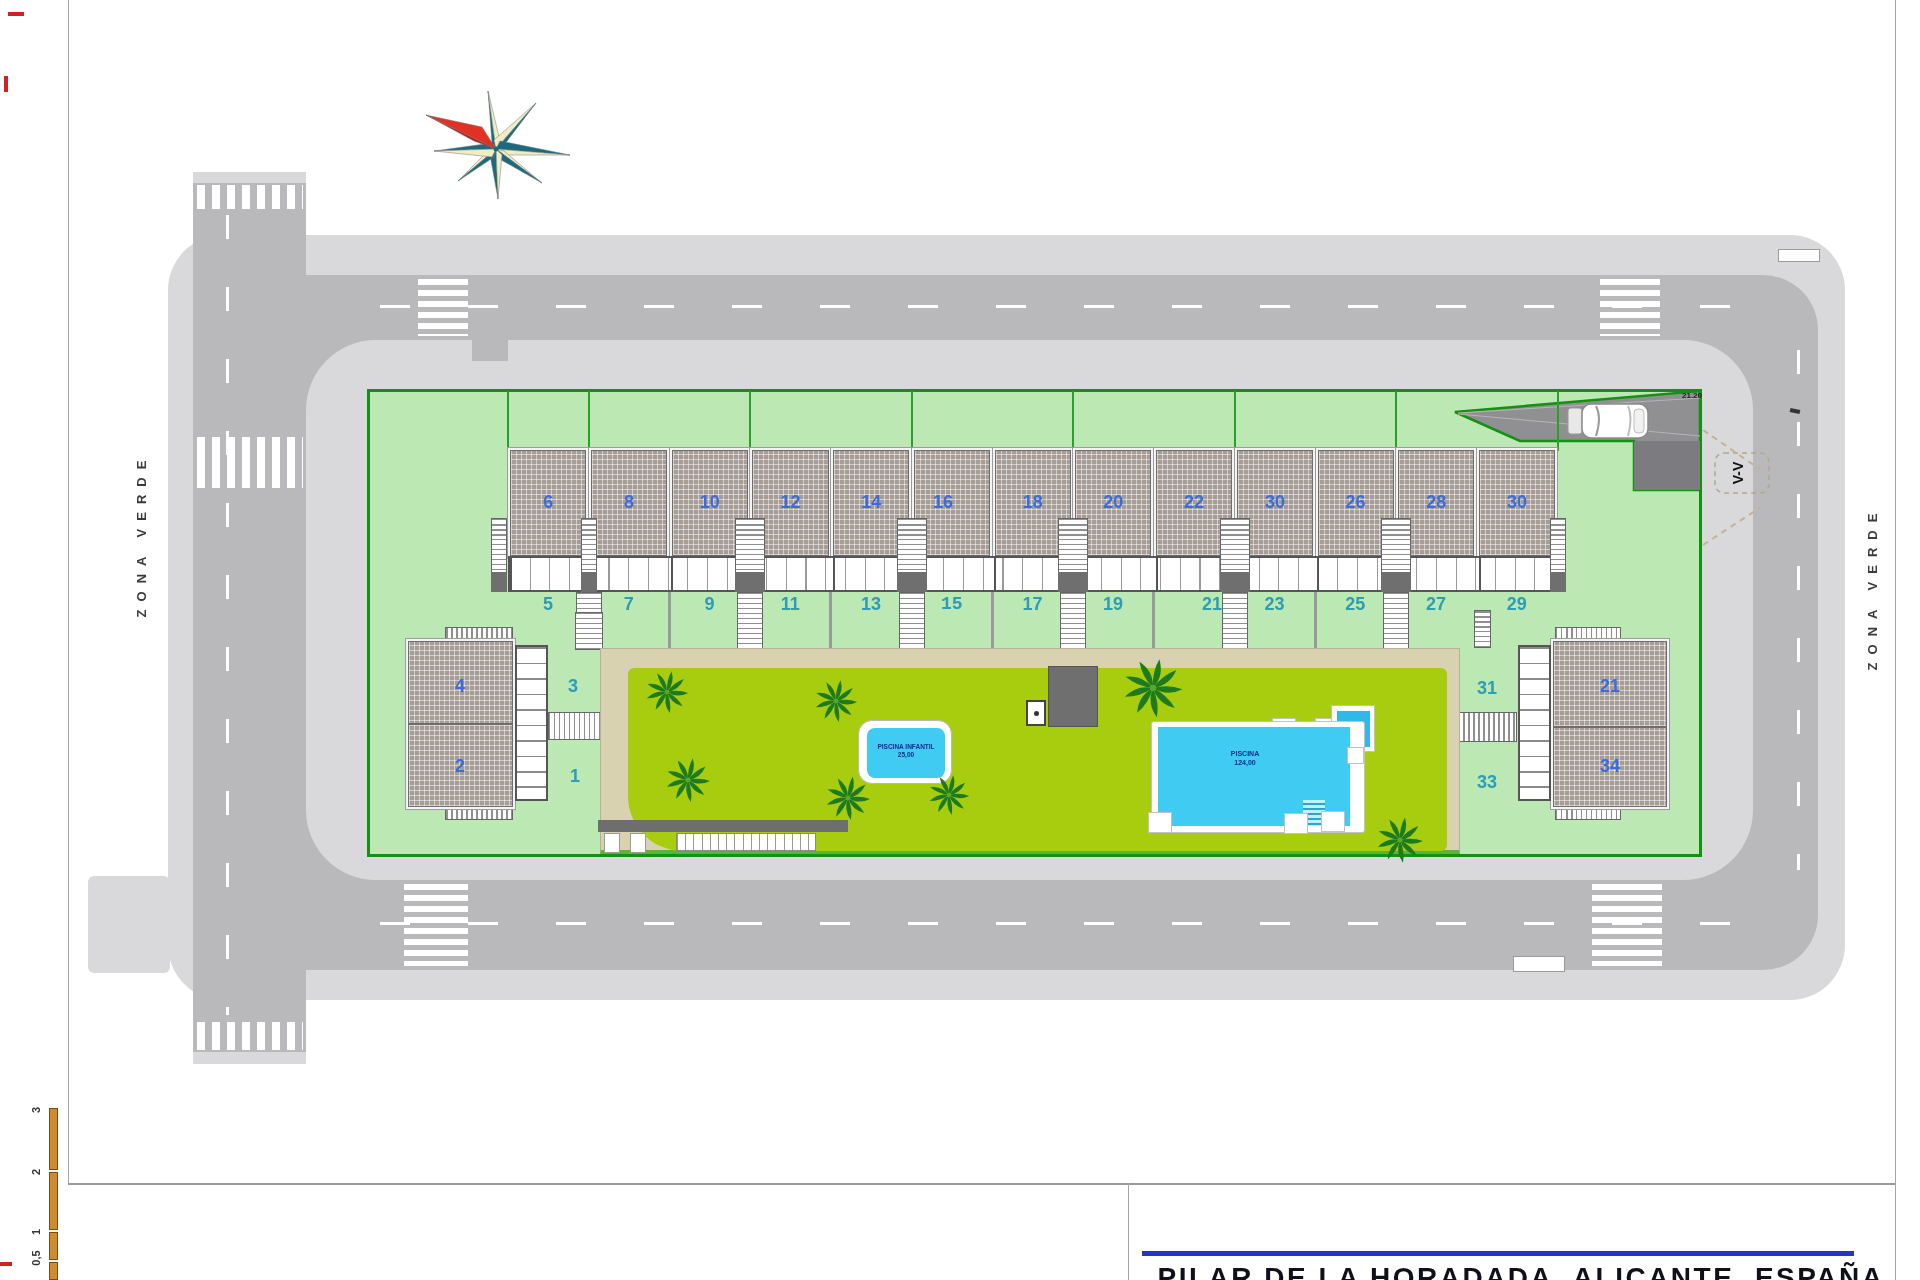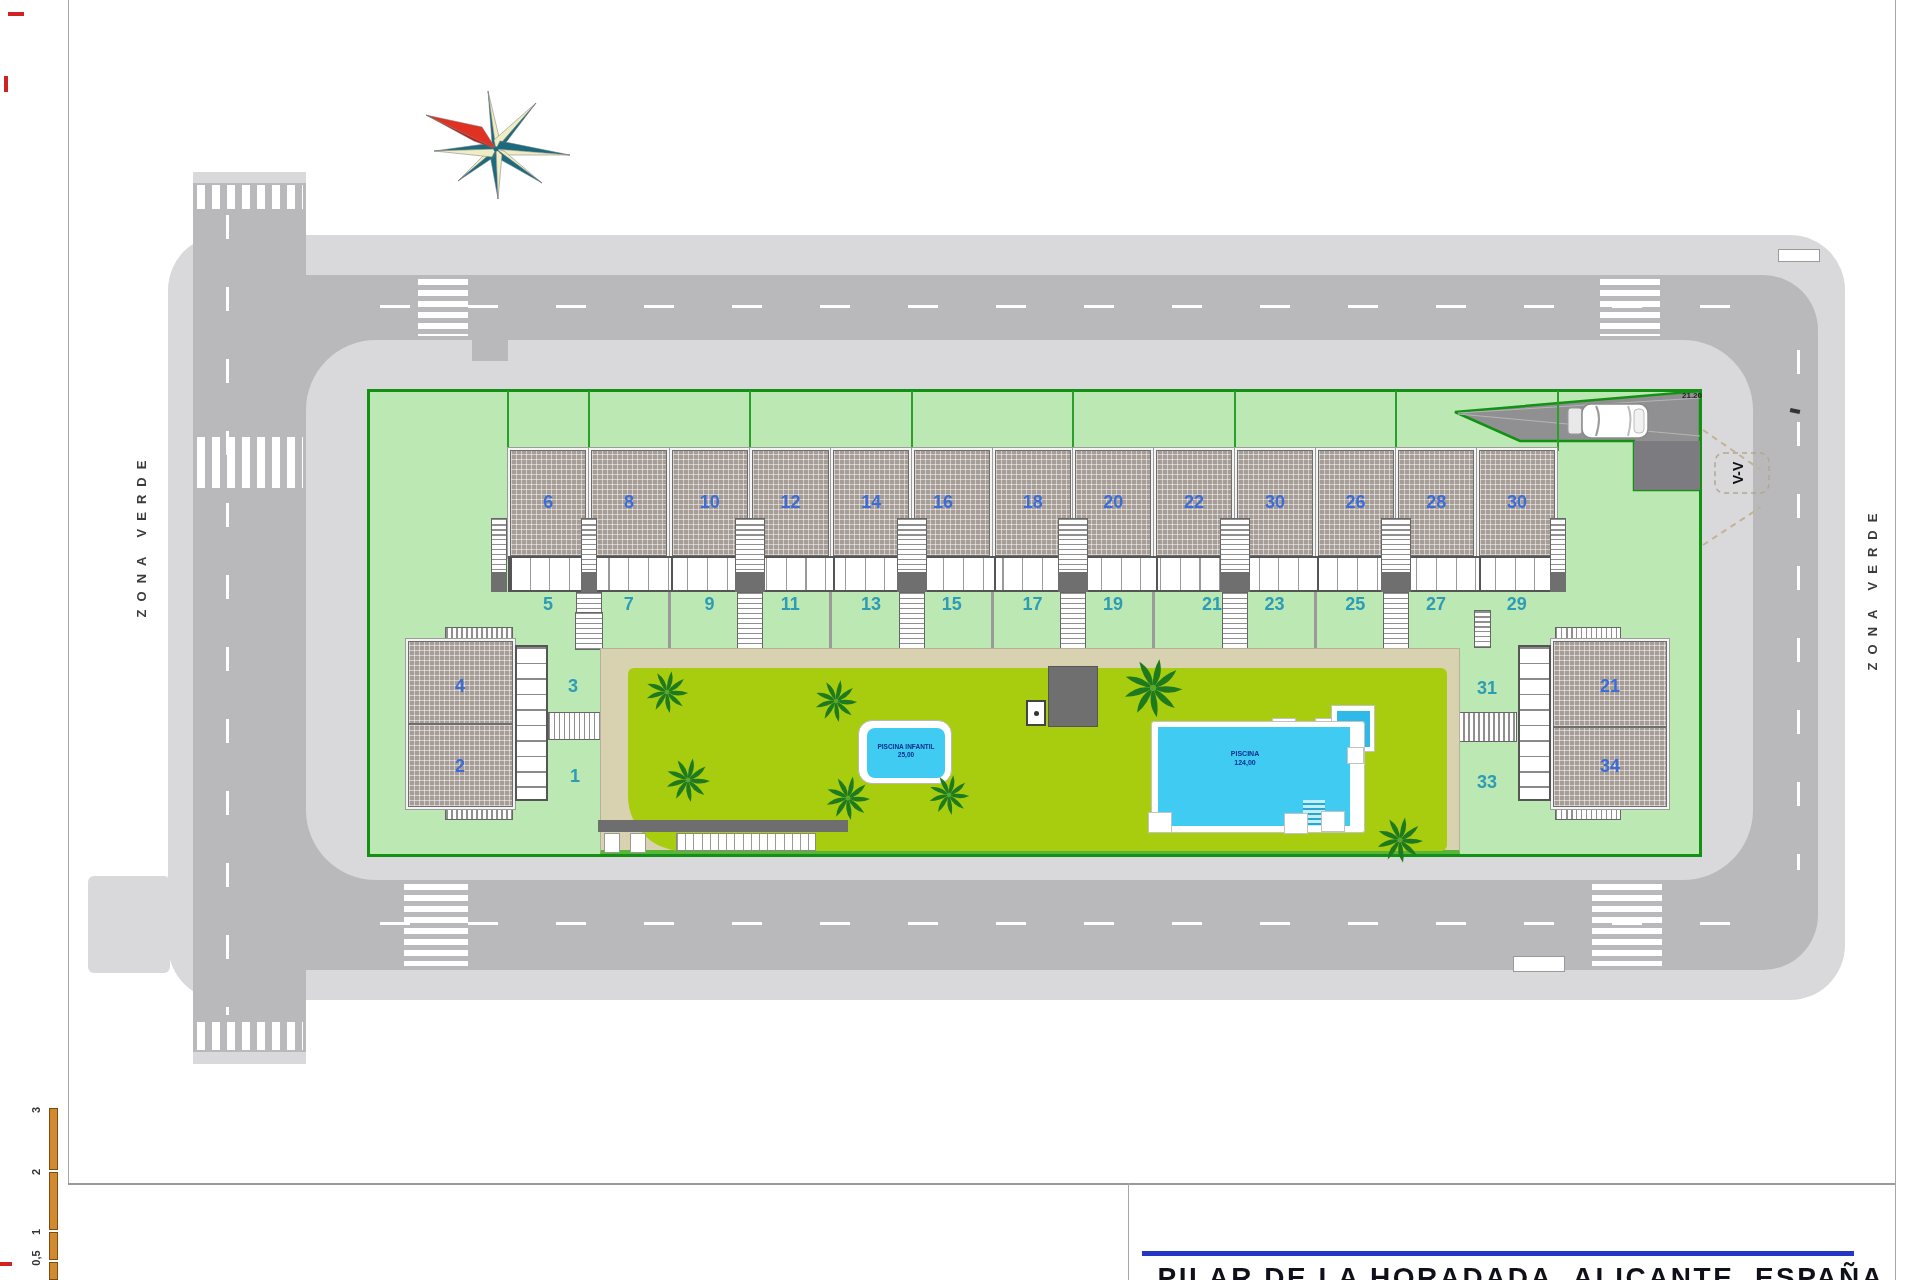--- a/index.html
+++ b/index.html
@@ -171,21 +171,21 @@
       <div class="abs graywall" style="left:990.9px;top:592px;width:3px;height:56px;"></div>
       <div class="abs graywall" style="left:1152.3px;top:592px;width:3px;height:56px;"></div>
       <div class="abs graywall" style="left:1313.8px;top:592px;width:3px;height:56px;"></div>
     </div>
   <div id="rowLower">
       <div class="abs plotnum" style="left:518.0px;top:594px;width:60px;">5</div>
       <div class="abs plotnum" style="left:598.7px;top:594px;width:60px;">7</div>
       <div class="abs plotnum" style="left:679.5px;top:594px;width:60px;">9</div>
       <div class="abs plotnum" style="left:760.2px;top:594px;width:60px;">11</div>
       <div class="abs plotnum" style="left:840.9px;top:594px;width:60px;">13</div>
-      <div class="abs plotnum" style="left:921.7px;top:594px;width:60px;">15</div>
+      <div class="abs plotnum" style="left:921.7px;top:594px;width:60px;font-family:Liberation Mono, monospace;">15</div>
       <div class="abs plotnum" style="left:1002.4px;top:594px;width:60px;">17</div>
       <div class="abs plotnum" style="left:1083.1px;top:594px;width:60px;">19</div>
       <div class="abs plotnum" style="left:1162px;top:594px;width:60px;text-align:right;">21</div>
       <div class="abs plotnum" style="left:1244.6px;top:594px;width:60px;">23</div>
       <div class="abs plotnum" style="left:1325.3px;top:594px;width:60px;">25</div>
       <div class="abs plotnum" style="left:1406.0px;top:594px;width:60px;">27</div>
       <div class="abs plotnum" style="left:1486.8px;top:594px;width:60px;">29</div>
     </div>
 
   <div class="abs hladder" style="left:445px;top:627px;width:68px;height:14px;"></div>

